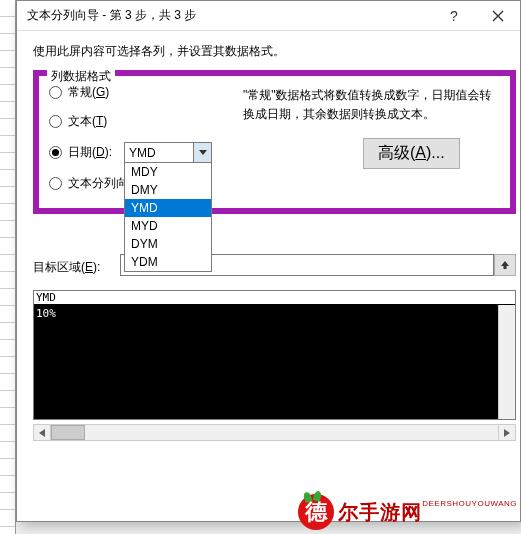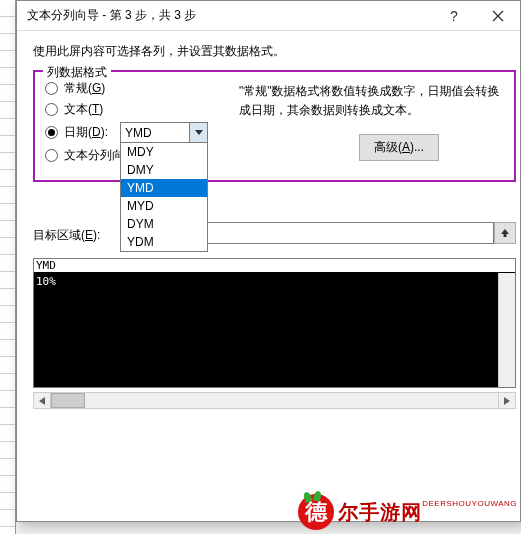--- a/index.html
+++ b/index.html
@@ -4,31 +4,31 @@
 <style>
   * { box-sizing: border-box; margin: 0; padding: 0; }
   body { font-family: "Microsoft YaHei", sans-serif; font-size: 12px; background: #f0f0f0; width: 521px; height: 534px; position: relative; overflow: hidden; }
   .bg-sheet { position: absolute; left: 0; top: 0; width: 16px; height: 534px; background: repeating-linear-gradient(#fff 0, #fff 16px, #d0d0d0 16px, #d0d0d0 17px); border-right: 1px solid #999; }
   .dialog { position: absolute; left: 16px; top: 0; width: 505px; height: 522px; background: #fff; border: 1px solid #888; box-shadow: 4px 4px 12px rgba(0,0,0,0.25); display: flex; flex-direction: column; }
   .titlebar { height: 30px; display: flex; align-items: center; padding-left: 10px; background: #fff; border-bottom: 1px solid #ddd; }
   .titlebar .title { flex: 1; font-size: 12px; }
   .tbtn { width: 44px; height: 30px; display: flex; align-items: center; justify-content: center; font-size: 14px; color: #333; }
   .content { padding: 12px 4px 8px 16px; flex: 1; display: flex; flex-direction: column; }
   .instr { margin-bottom: 10px; }
-  .fieldset { border: 2px solid #a21caf; padding: 8px 10px 16px 10px; position: relative; margin-bottom: 12px; }
+  .fieldset { border: 6px solid #a21caf; padding: 8px 10px 16px 10px; position: relative; margin-bottom: 12px; }
   .fieldset .legend { position: absolute; top: -8px; left: 8px; background: #fff; padding: 0 4px; }
-  .radios { display: flex; flex-direction: column; gap: 4px; width: 170px; }
+  .radios { display: flex; flex-direction: column; gap: 12px; width: 170px; }
   .radio-row { display: flex; align-items: center; gap: 6px; }
   .radio { width: 13px; height: 13px; border: 1px solid #555; border-radius: 50%; display: inline-flex; align-items: center; justify-content: center; background: #fff; }
   .radio.sel::after { content: ""; width: 7px; height: 7px; background: #000; border-radius: 50%; }
   .u { text-decoration: underline; }
   .fmt-row { display: flex; gap: 12px; }
   .fmt-right { flex: 1; padding-left: 12px; padding-top: 2px; }
   .desc { line-height: 1.6; }
-  .adv-btn { margin-top: 14px; margin-left: 120px; border: 1px solid #adadad; background: #e1e1e1; padding: 4px 14px; font-size: 12px; }
+  .adv-btn { margin-top: 14px; margin-left: 120px; border: 1px solid #adadad; background: #e1e1e1; padding: 4px 14px; font-size: 16px; }
   .combo { position: relative; width: 88px; margin-left: 6px; }
   .combo-box { height: 21px; border: 1px solid #7a7a7a; display: flex; align-items: center; background: #fff; }
   .combo-val { flex: 1; padding: 0 4px; font-size: 12px; }
   .combo-btn { width: 18px; height: 100%; background: #d8e6f2; border-left: 1px solid #7a7a7a; display: flex; align-items: center; justify-content: center; }
   .combo-btn svg { width: 8px; height: 6px; }
   .dropdown { position: absolute; top: 21px; left: 0; width: 88px; background: #fff; border: 1px solid #7a7a7a; border-top: none; z-index: 5; }
   .dd-item { padding: 2px 6px; font-size: 12px; }
   .dd-item.sel { background: #0078d7; color: #fff; }
   .dest-row { display: flex; align-items: flex-end; gap: 0; margin-bottom: 14px; margin-top: 28px; }
   .dest-input { flex: 1; height: 22px; border: 1px solid #7a7a7a; padding: 0 4px; background: #fff; margin-left: 20px; }

